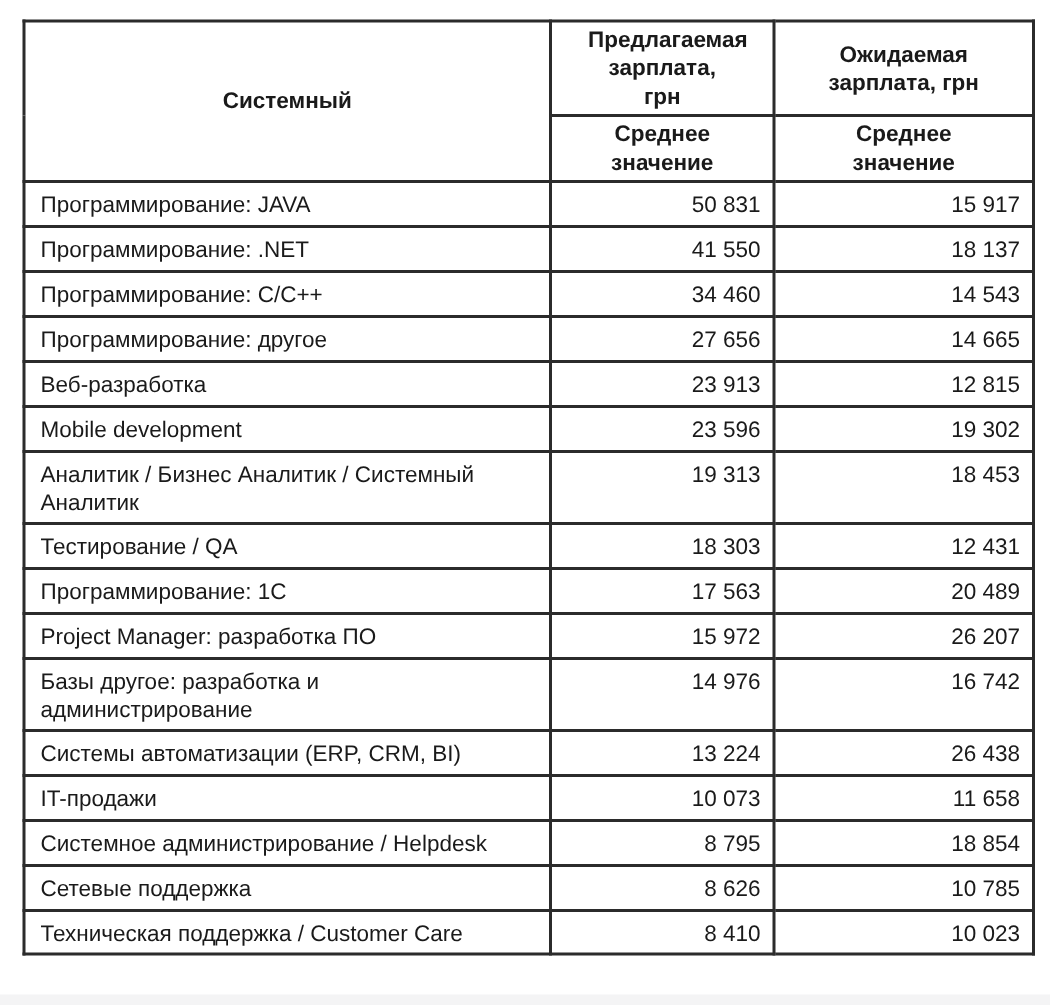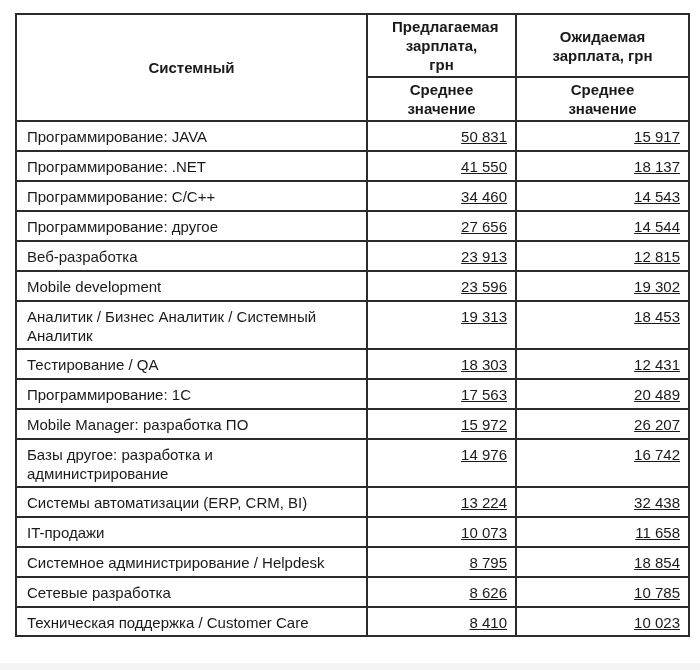--- a/index.html
+++ b/index.html
@@ -49,21 +49,20 @@
     vertical-align: top;
     line-height: 19px;
   }
   td.cat {
     text-align: left;
     padding: 5px 12px 3px 10px;
   }
   td.val {
     text-align: right;
     padding: 5px 8px 3px 4px;
-    text-decoration: underline;
   }
   .footer-strip {
     position: absolute;
     left: 0;
     top: 663px;
     width: 700px;
     height: 7px;
     background: var(--strip-color, #f4f4f5);
   }
 </style>
@@ -101,21 +100,21 @@
     <td class="val">18 137</td>
   </tr>
         <tr>
     <td class="cat">Программирование: C/C++</td>
     <td class="val">34 460</td>
     <td class="val">14 543</td>
   </tr>
         <tr>
     <td class="cat">Программирование: другое</td>
     <td class="val">27 656</td>
-    <td class="val">14 544</td>
+    <td class="val">14 665</td>
   </tr>
         <tr>
     <td class="cat">Веб-разработка</td>
     <td class="val">23 913</td>
     <td class="val">12 815</td>
   </tr>
         <tr>
     <td class="cat">Mobile development</td>
     <td class="val">23 596</td>
     <td class="val">19 302</td>
@@ -129,46 +128,46 @@
     <td class="cat">Тестирование / QA</td>
     <td class="val">18 303</td>
     <td class="val">12 431</td>
   </tr>
         <tr>
     <td class="cat">Программирование: 1С</td>
     <td class="val">17 563</td>
     <td class="val">20 489</td>
   </tr>
         <tr>
-    <td class="cat">Mobile Manager: разработка ПО</td>
+    <td class="cat">Project Manager: разработка ПО</td>
     <td class="val">15 972</td>
     <td class="val">26 207</td>
   </tr>
         <tr>
     <td class="cat">Базы другое: разработка и администрирование</td>
     <td class="val">14 976</td>
     <td class="val">16 742</td>
   </tr>
         <tr>
     <td class="cat">Системы автоматизации (ERP, CRM, BI)</td>
     <td class="val">13 224</td>
-    <td class="val">32 438</td>
+    <td class="val">26 438</td>
   </tr>
         <tr>
     <td class="cat">IT-продажи</td>
     <td class="val">10 073</td>
     <td class="val">11 658</td>
   </tr>
         <tr>
     <td class="cat">Системное администрирование / Helpdesk</td>
     <td class="val">8 795</td>
     <td class="val">18 854</td>
   </tr>
         <tr>
-    <td class="cat">Сетевые разработка</td>
+    <td class="cat">Сетевые поддержка</td>
     <td class="val">8 626</td>
     <td class="val">10 785</td>
   </tr>
         <tr>
     <td class="cat">Техническая поддержка / Customer Care</td>
     <td class="val">8 410</td>
     <td class="val">10 023</td>
   </tr>
       </tbody>
   </table>

